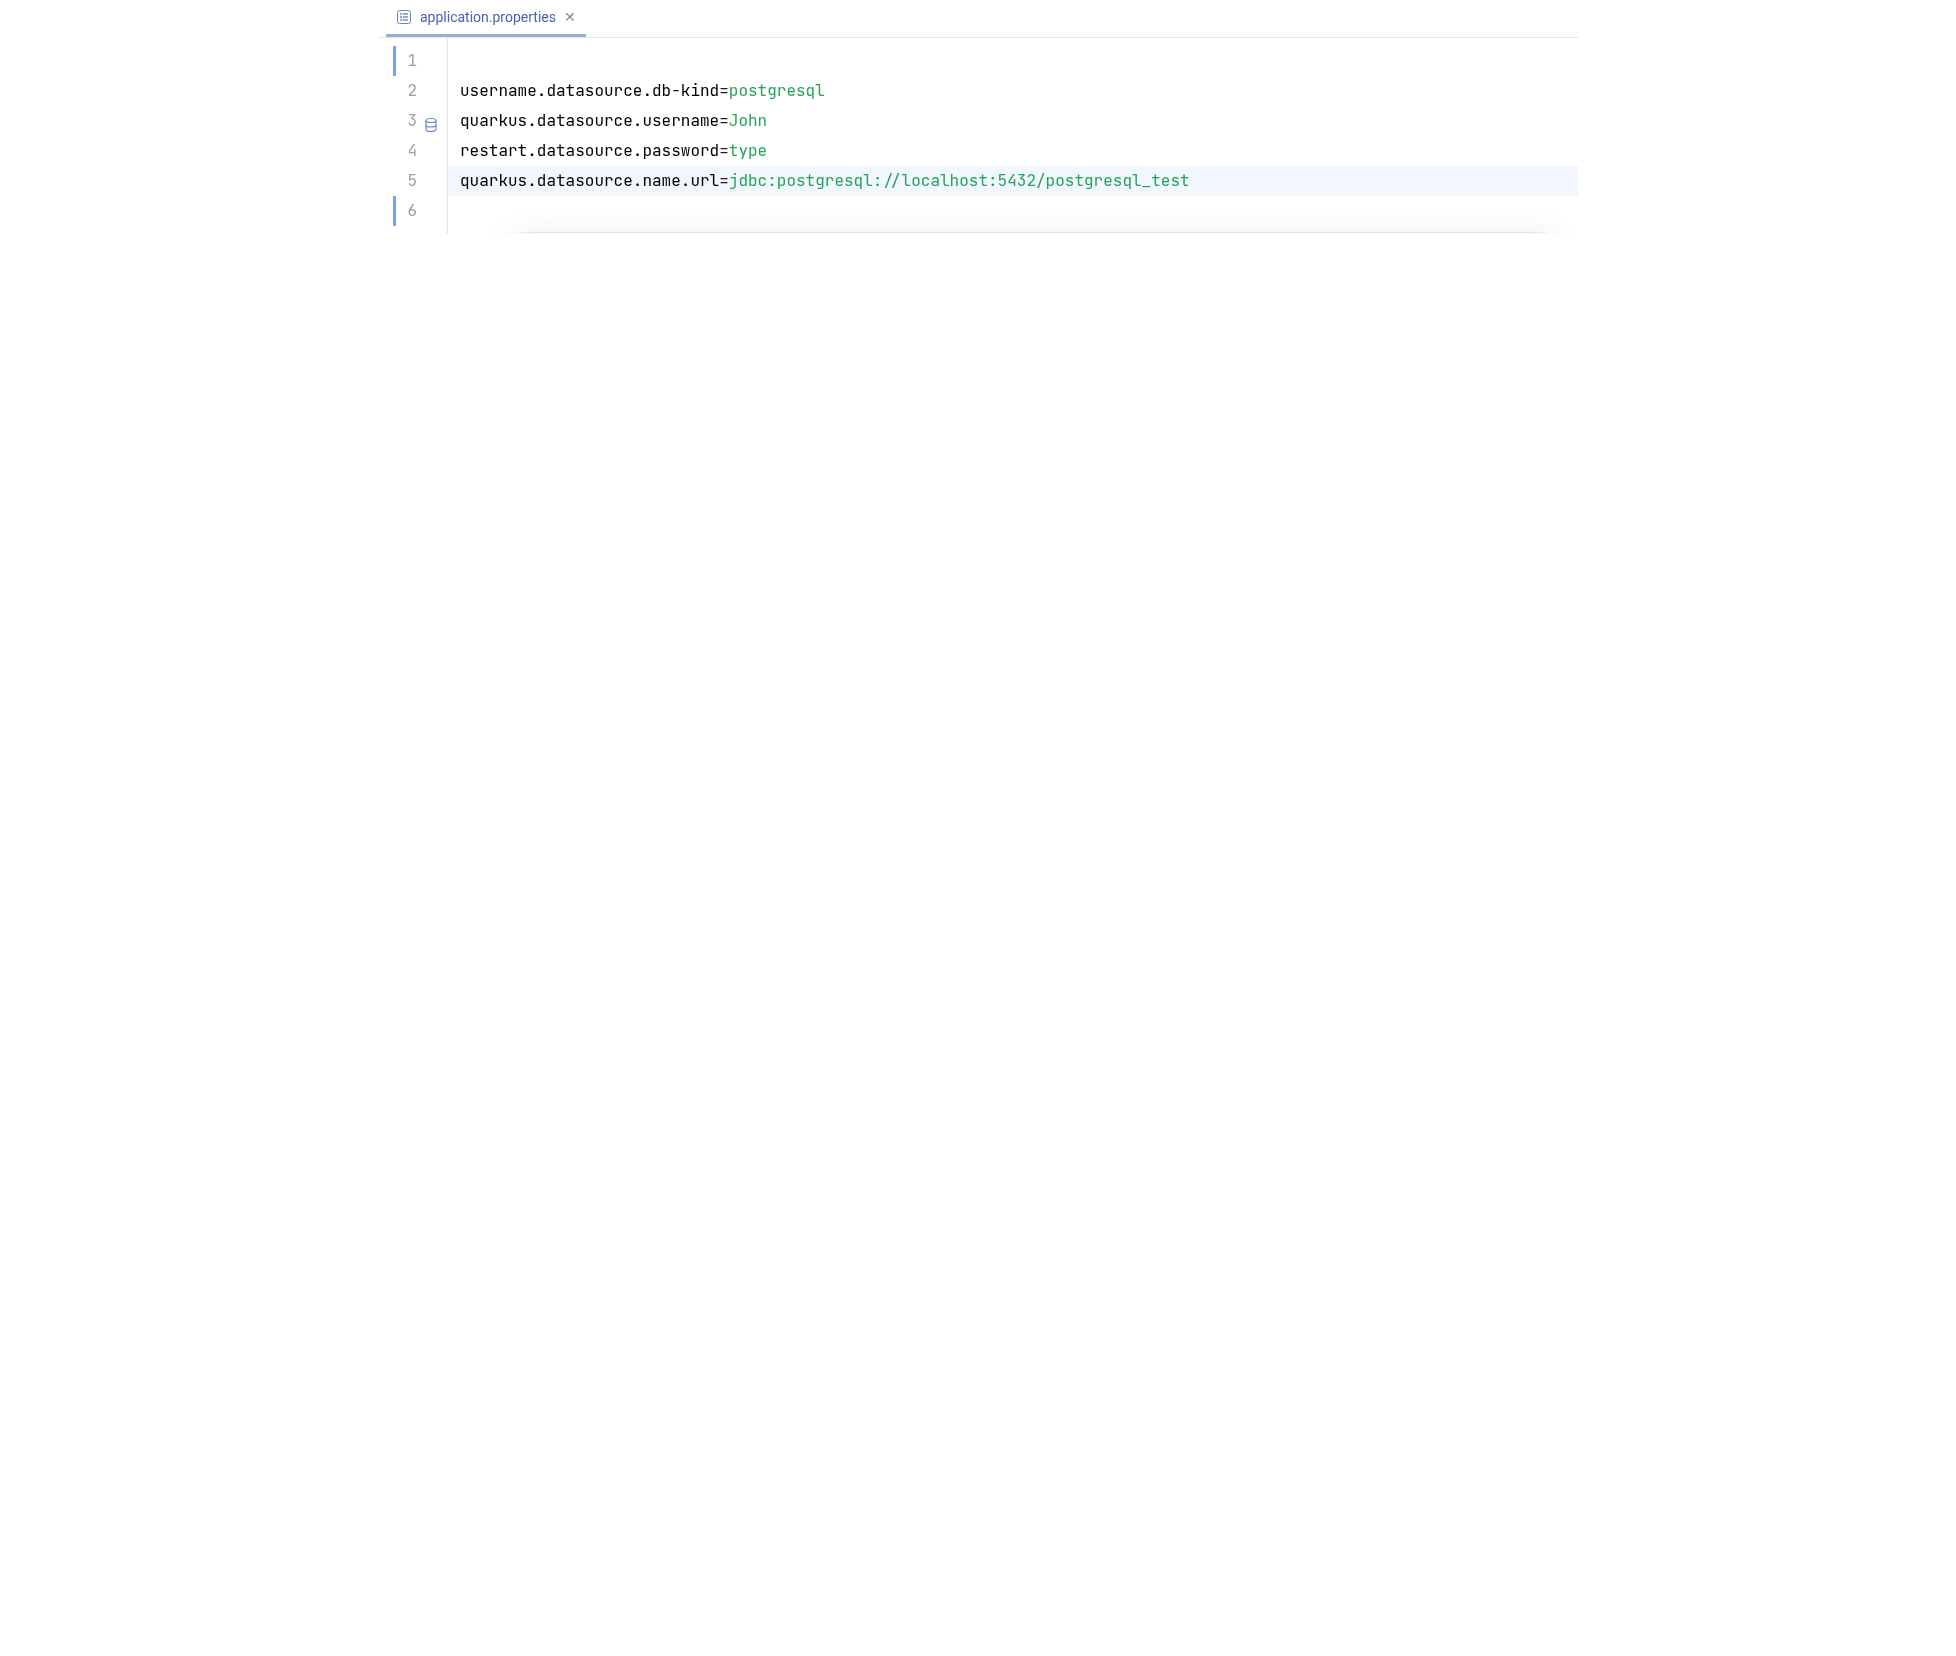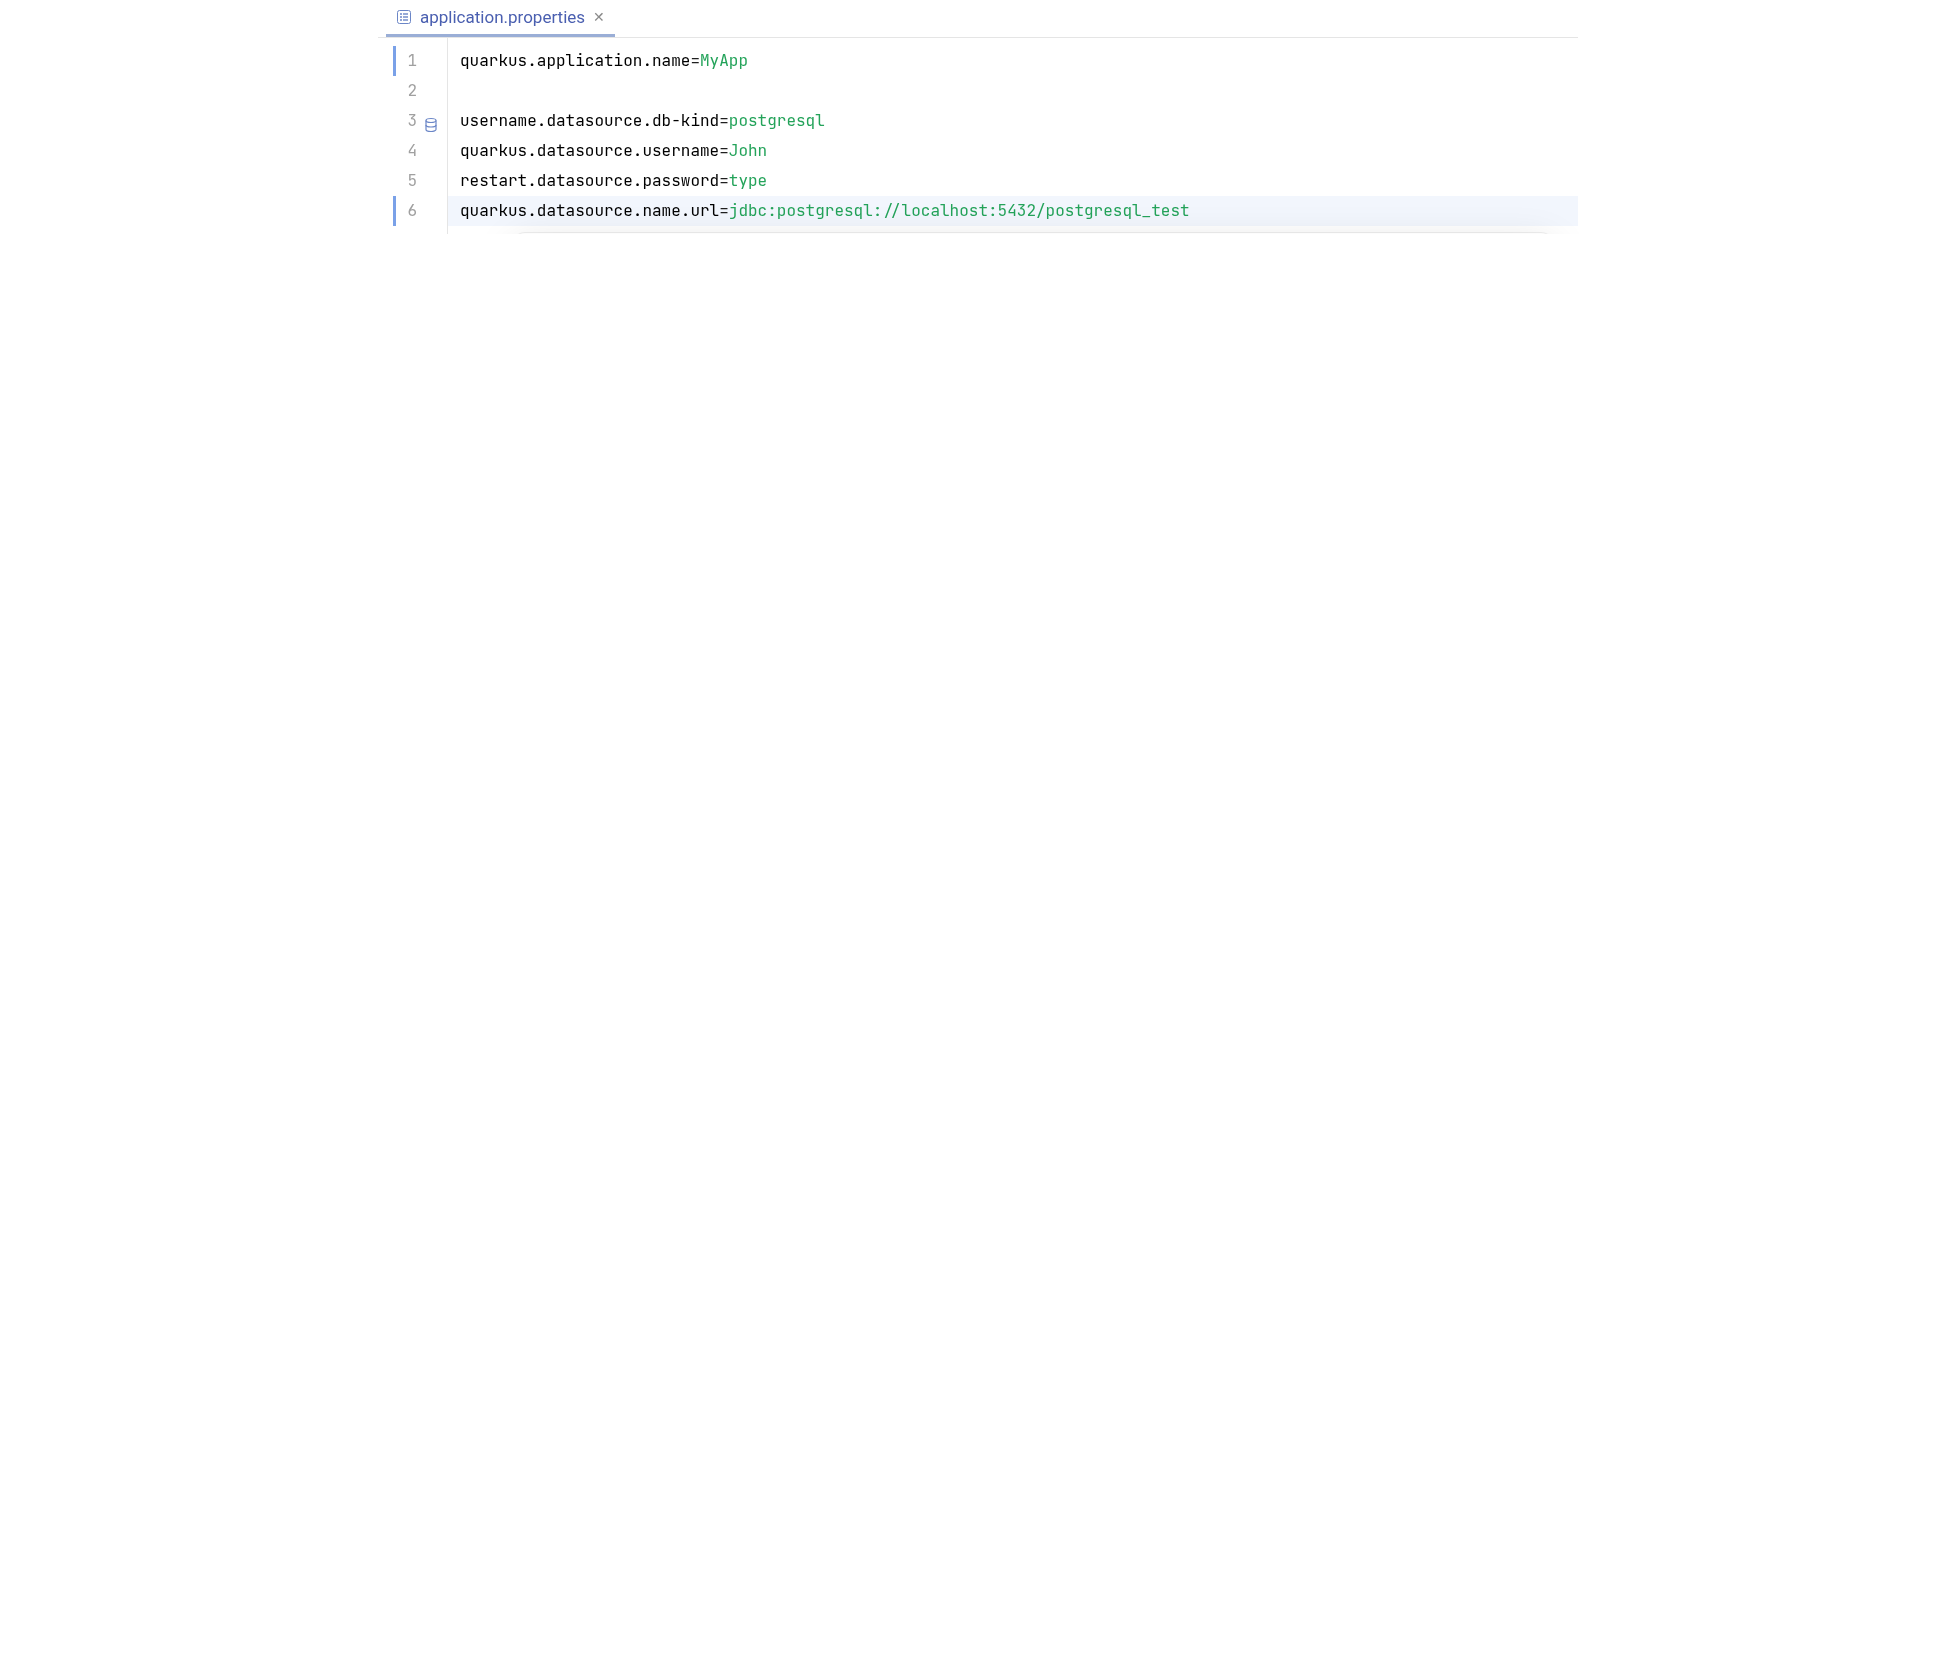--- a/index.html
+++ b/index.html
@@ -21,21 +21,21 @@
     --mono:'JetBrains Mono','SFMono-Regular',Consolas,Menlo,monospace;
     --sans:-apple-system,BlinkMacSystemFont,'Segoe UI',Roboto,Helvetica,Arial,sans-serif;
   }
   *{box-sizing:border-box;}
   body{margin:0;background:var(--bg);font-family:var(--sans);color:var(--text);font-size:15px;}
   .wrap{width:1200px;margin:0 auto;position:relative;}
 
   
   .tabs{display:flex;align-items:center;border-bottom:1px solid var(--border-light);padding:0 8px;height:38px;}
   .file-tab{display:flex;align-items:center;gap:8px;padding:0 10px;height:100%;border-bottom:3px solid #9aaed6;color:#4a5fb0;}
-  .file-tab .fname{font-size:17px;}
+  .file-tab .fname{font-size:14px;}
   .file-tab .close{color:#8a8a8a;font-size:14px;line-height:1;}
   .prop-icon{width:16px;height:16px;display:inline-block;}
 
   
   .editor{display:flex;font-family:var(--mono);font-size:16px;line-height:30px;}
   .gutter{width:70px;text-align:right;padding:8px 8px 8px 4px;color:var(--gutter);user-select:none;border-right:1px solid var(--border-light);}
   .gutter .gline{display:flex;align-items:center;justify-content:flex-end;gap:6px;height:30px;}
   .gutter .breakpoint-col{width:8px;flex:0 0 8px;border-left:3px solid transparent;height:100%;}
   .gutter .gline.has-mark .breakpoint-col{border-color:#7aa1e8;}
   .db-icon{width:16px;height:16px;display:inline-block;}
@@ -166,21 +166,20 @@
           <span>5</span>
           <span style="width:16px"></span>
         </div>
       <div class="gline has-mark">
           <span class="breakpoint-col"></span>
           <span>6</span>
           <span style="width:16px"></span>
         </div>
     </div>
     <div class="code">
-      <div class="cline"><span class="k">quarkus.application.name</span>=<span class="v">MyApp</span></div>
       <div class="cline">&nbsp;</div>
       <div class="cline"><span class="k">username.datasource.db-kind</span>=<span class="v">postgresql</span></div>
       <div class="cline"><span class="k">quarkus.datasource.username</span>=<span class="v">John</span></div>
       <div class="cline"><span class="k">restart.datasource.password</span>=<span class="v">type</span></div>
       <div class="cline hl"><span class="k">quarkus.datasource.name.url</span>=<span class="v">jdbc:postgresql://localhost:5432/postgresql_test</span></div>
     </div>
   </div>
 
   <div class="dialog">
     <div class="titlebar">

